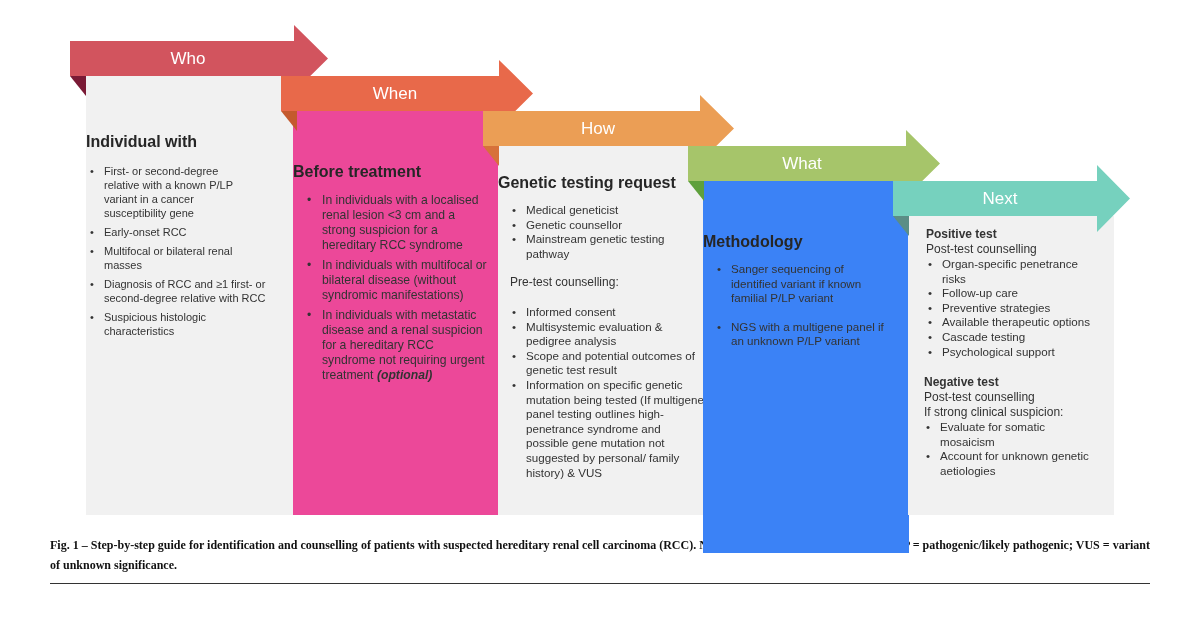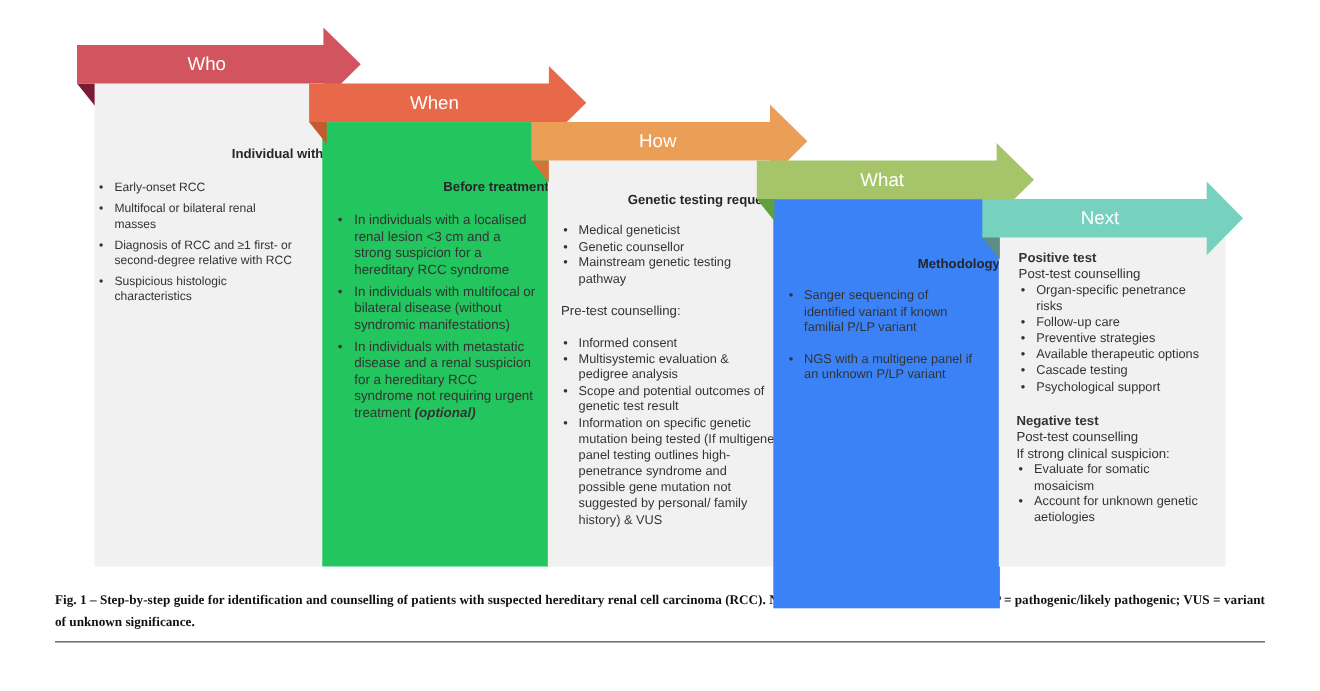--- a/index.html
+++ b/index.html
@@ -1,43 +1,44 @@
 <!DOCTYPE html>
 <html><head>
 <meta charset="utf-8">
 <style>
   html, body { margin:0; padding:0; background:#ffffff; }
   body { width:1200px; height:628px; position:relative; overflow:hidden; font-family:"Liberation Sans", sans-serif; color:#262626; }
   .panel { position:absolute; box-sizing:border-box; }
   .p0 { left:86px; top:76px; width:208px; height:439px; background:#f1f1f1; z-index:1; }
-  .p1 { left:293px; top:111px; width:206px; height:404px; background:#22c55e; z-index:2; }
+  .p1 { left:293px; top:111px; width:206px; height:404px; background:#ec4899; z-index:2; }
   .p2 { left:498px; top:146px; width:206px; height:369px; background:#f1f1f1; z-index:3; }
   .p3 { left:703px; top:181px; width:206px; height:372px; background:#3b82f6; z-index:4; }
   .p4 { left:908px; top:216px; width:206px; height:299px; background:#f1f1f1; z-index:5; }
 
   svg.arrows { position:absolute; left:0; top:0; width:1200px; height:628px; z-index:10; pointer-events:none; }
   .arrow-label { position:absolute; z-index:11; color:#ffffff; font-size:17px; text-align:center; width:120px; }
 
-  .ptitle { position:absolute; font-weight:bold; font-size:12px; text-align:right; color:#262626; }
+  .ptitle { position:absolute; font-weight:bold; font-size:16px; text-align:left; color:#262626; }
   ul.blist { list-style:none; margin:0; padding:0; position:absolute; font-size:11.6px; line-height:14.6px; color:#333; }
   ul.blist li { position:relative; padding-left:16px; }
   ul.blist li::before { content:"•"; position:absolute; left:2px; top:0; }
   ul.blist.gap li { margin-bottom:5px; }
   .plain { position:absolute; font-size:12px; line-height:15px; color:#333; }
   .sub { font-weight:bold; font-size:12px; }
 
   .caption { position:absolute; left:50px; top:535px; width:1100px; font-family:"Liberation Serif", serif; font-weight:bold; font-size:12px; line-height:20px; text-align:justify; text-align-last:left; color:#111; }
   .rule { position:absolute; left:50px; top:583px; width:1100px; height:1px; background:#333; }
 </style>
 </head>
 <body>
 
 <div class="panel p0">
   <div class="ptitle" style="left:0;width:208px;top:57px;">Individual with</div>
   <ul class="blist gap" style="left:2px;top:88px;width:200px;font-size:11px;line-height:14px;">
+    <li style="width:140px;">First- or second-degree relative with a known P/LP variant in a cancer susceptibility gene</li>
     <li>Early-onset RCC</li>
     <li style="width:160px;">Multifocal or bilateral renal masses</li>
     <li style="width:200px;">Diagnosis of RCC and ≥1 first- or second-degree relative with RCC</li>
     <li style="width:140px;">Suspicious histologic characteristics</li>
   </ul>
 </div>
 
 <div class="panel p1">
   <div class="ptitle" style="left:0;width:206px;top:52px;">Before treatment</div>
   <ul class="blist gap" style="left:12px;top:82px;width:182px;font-size:12.2px;line-height:15px;">

